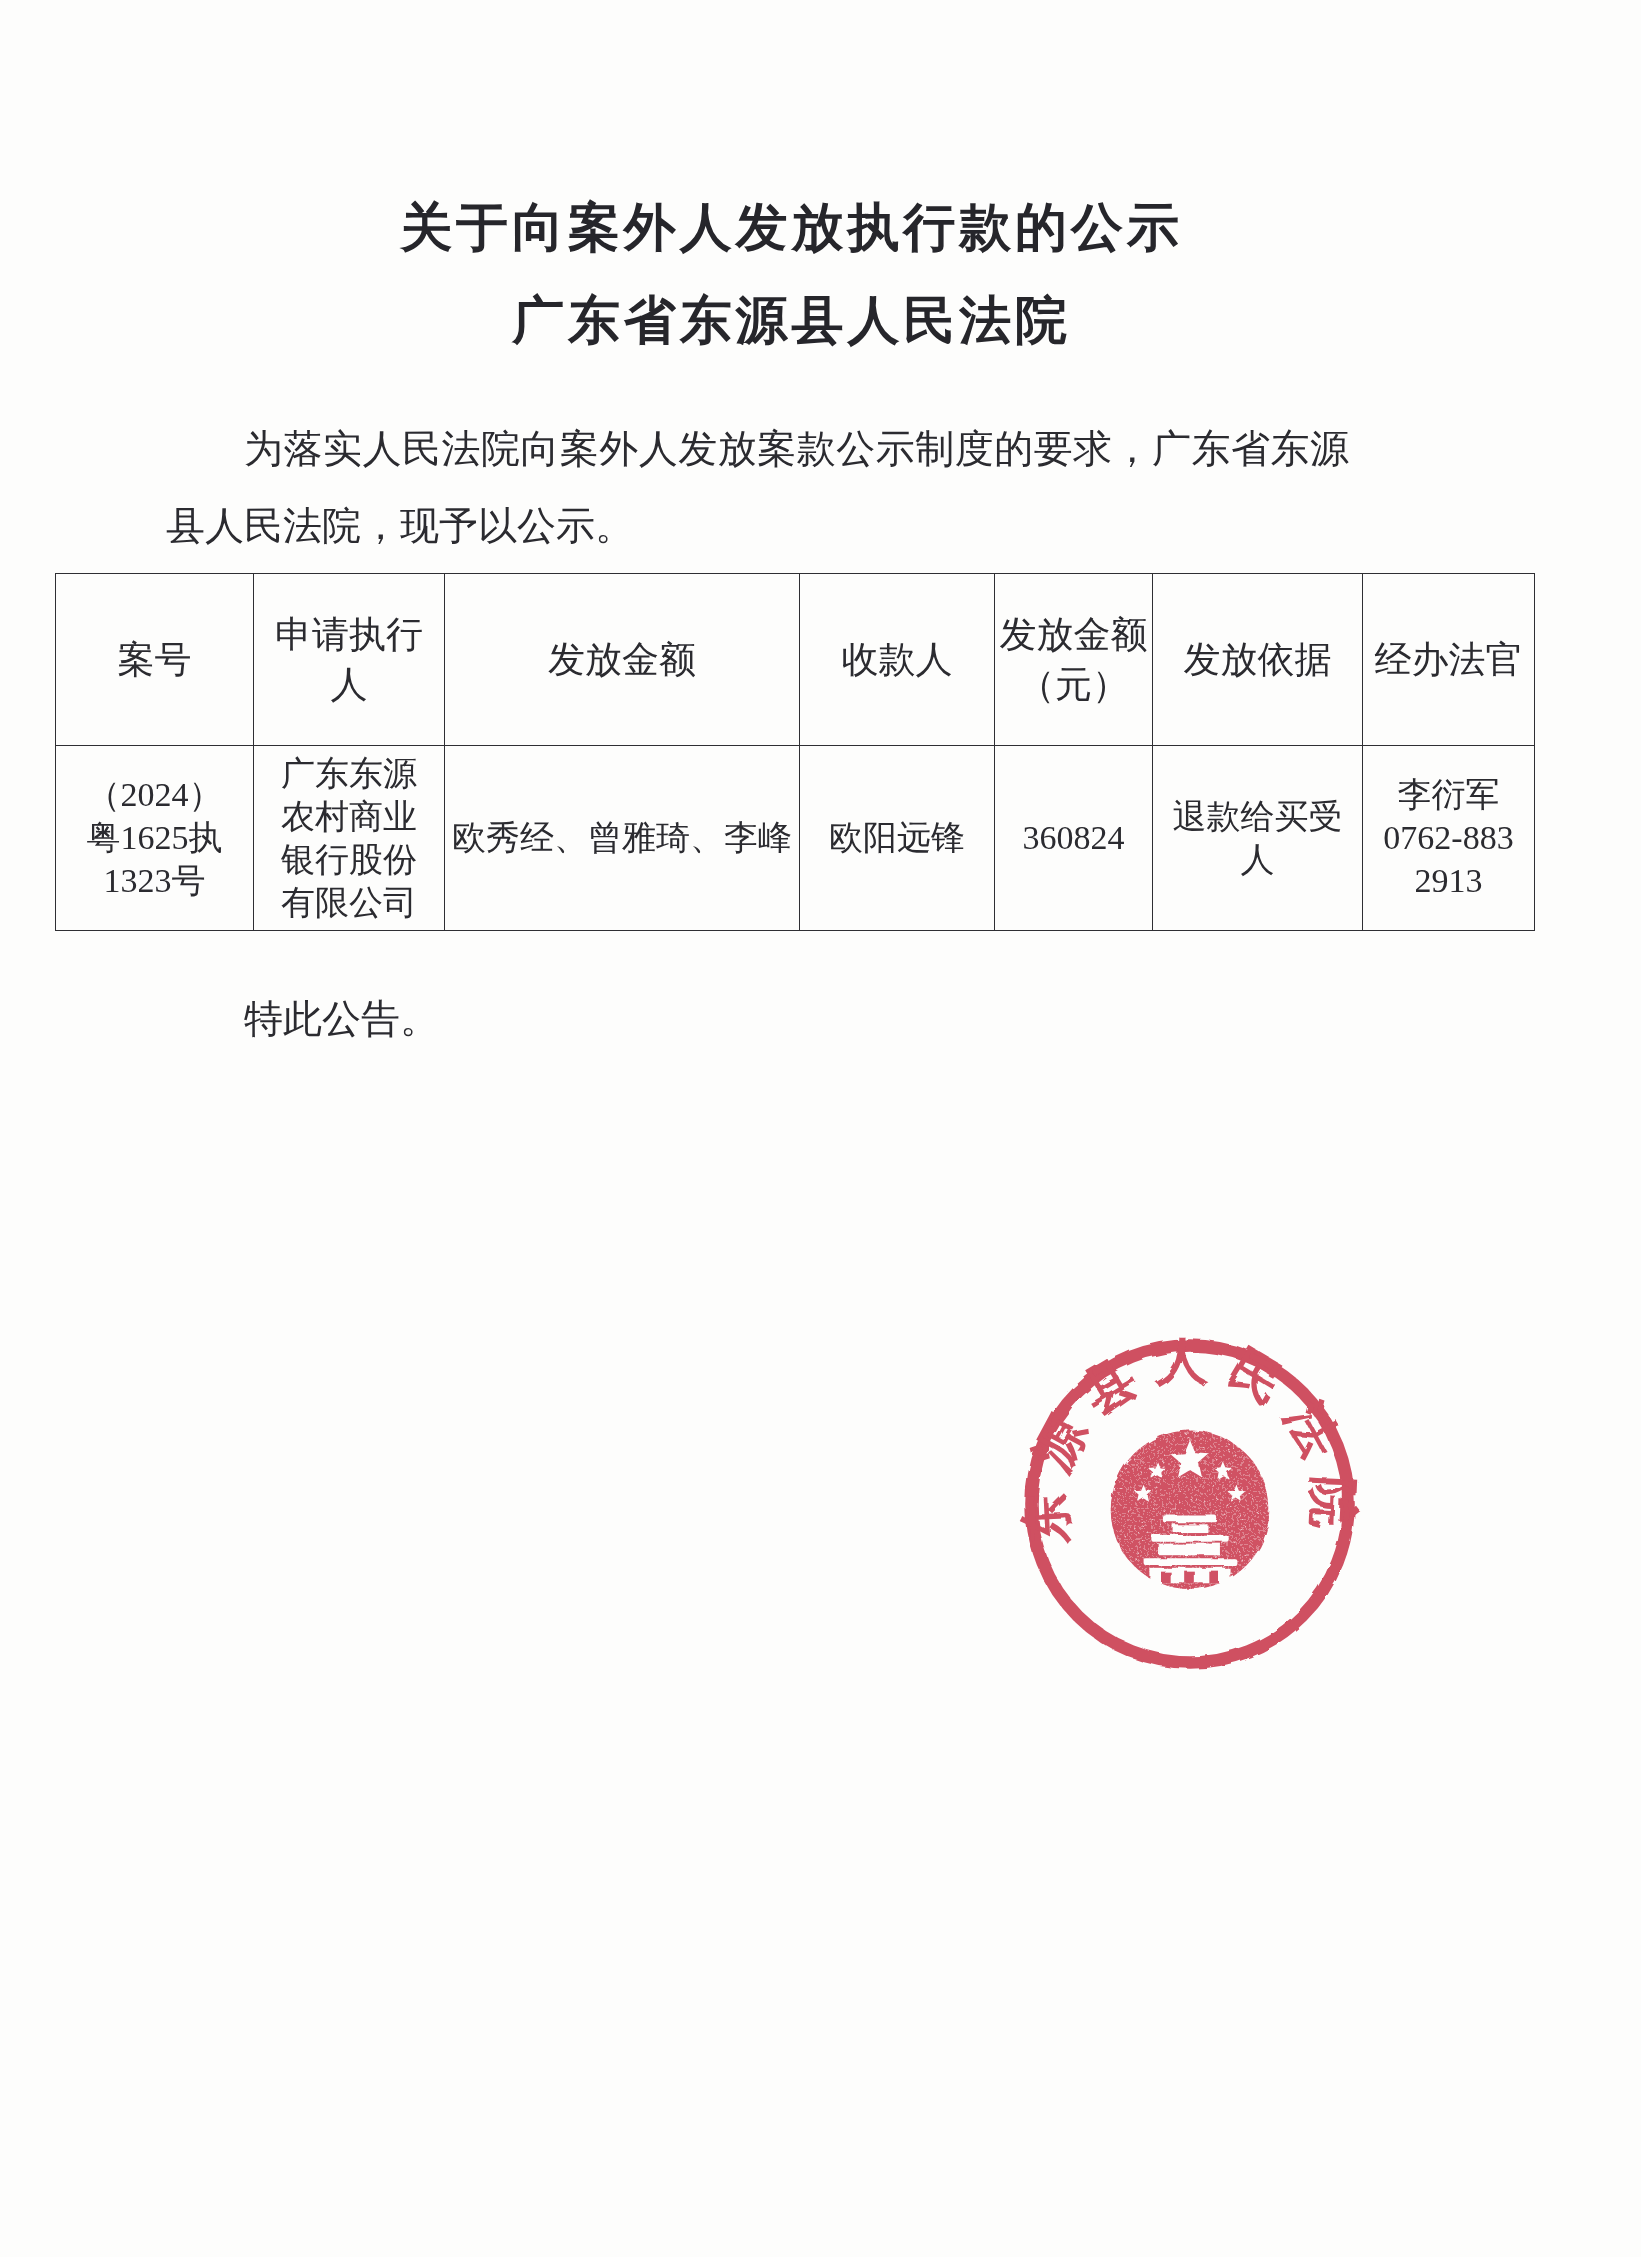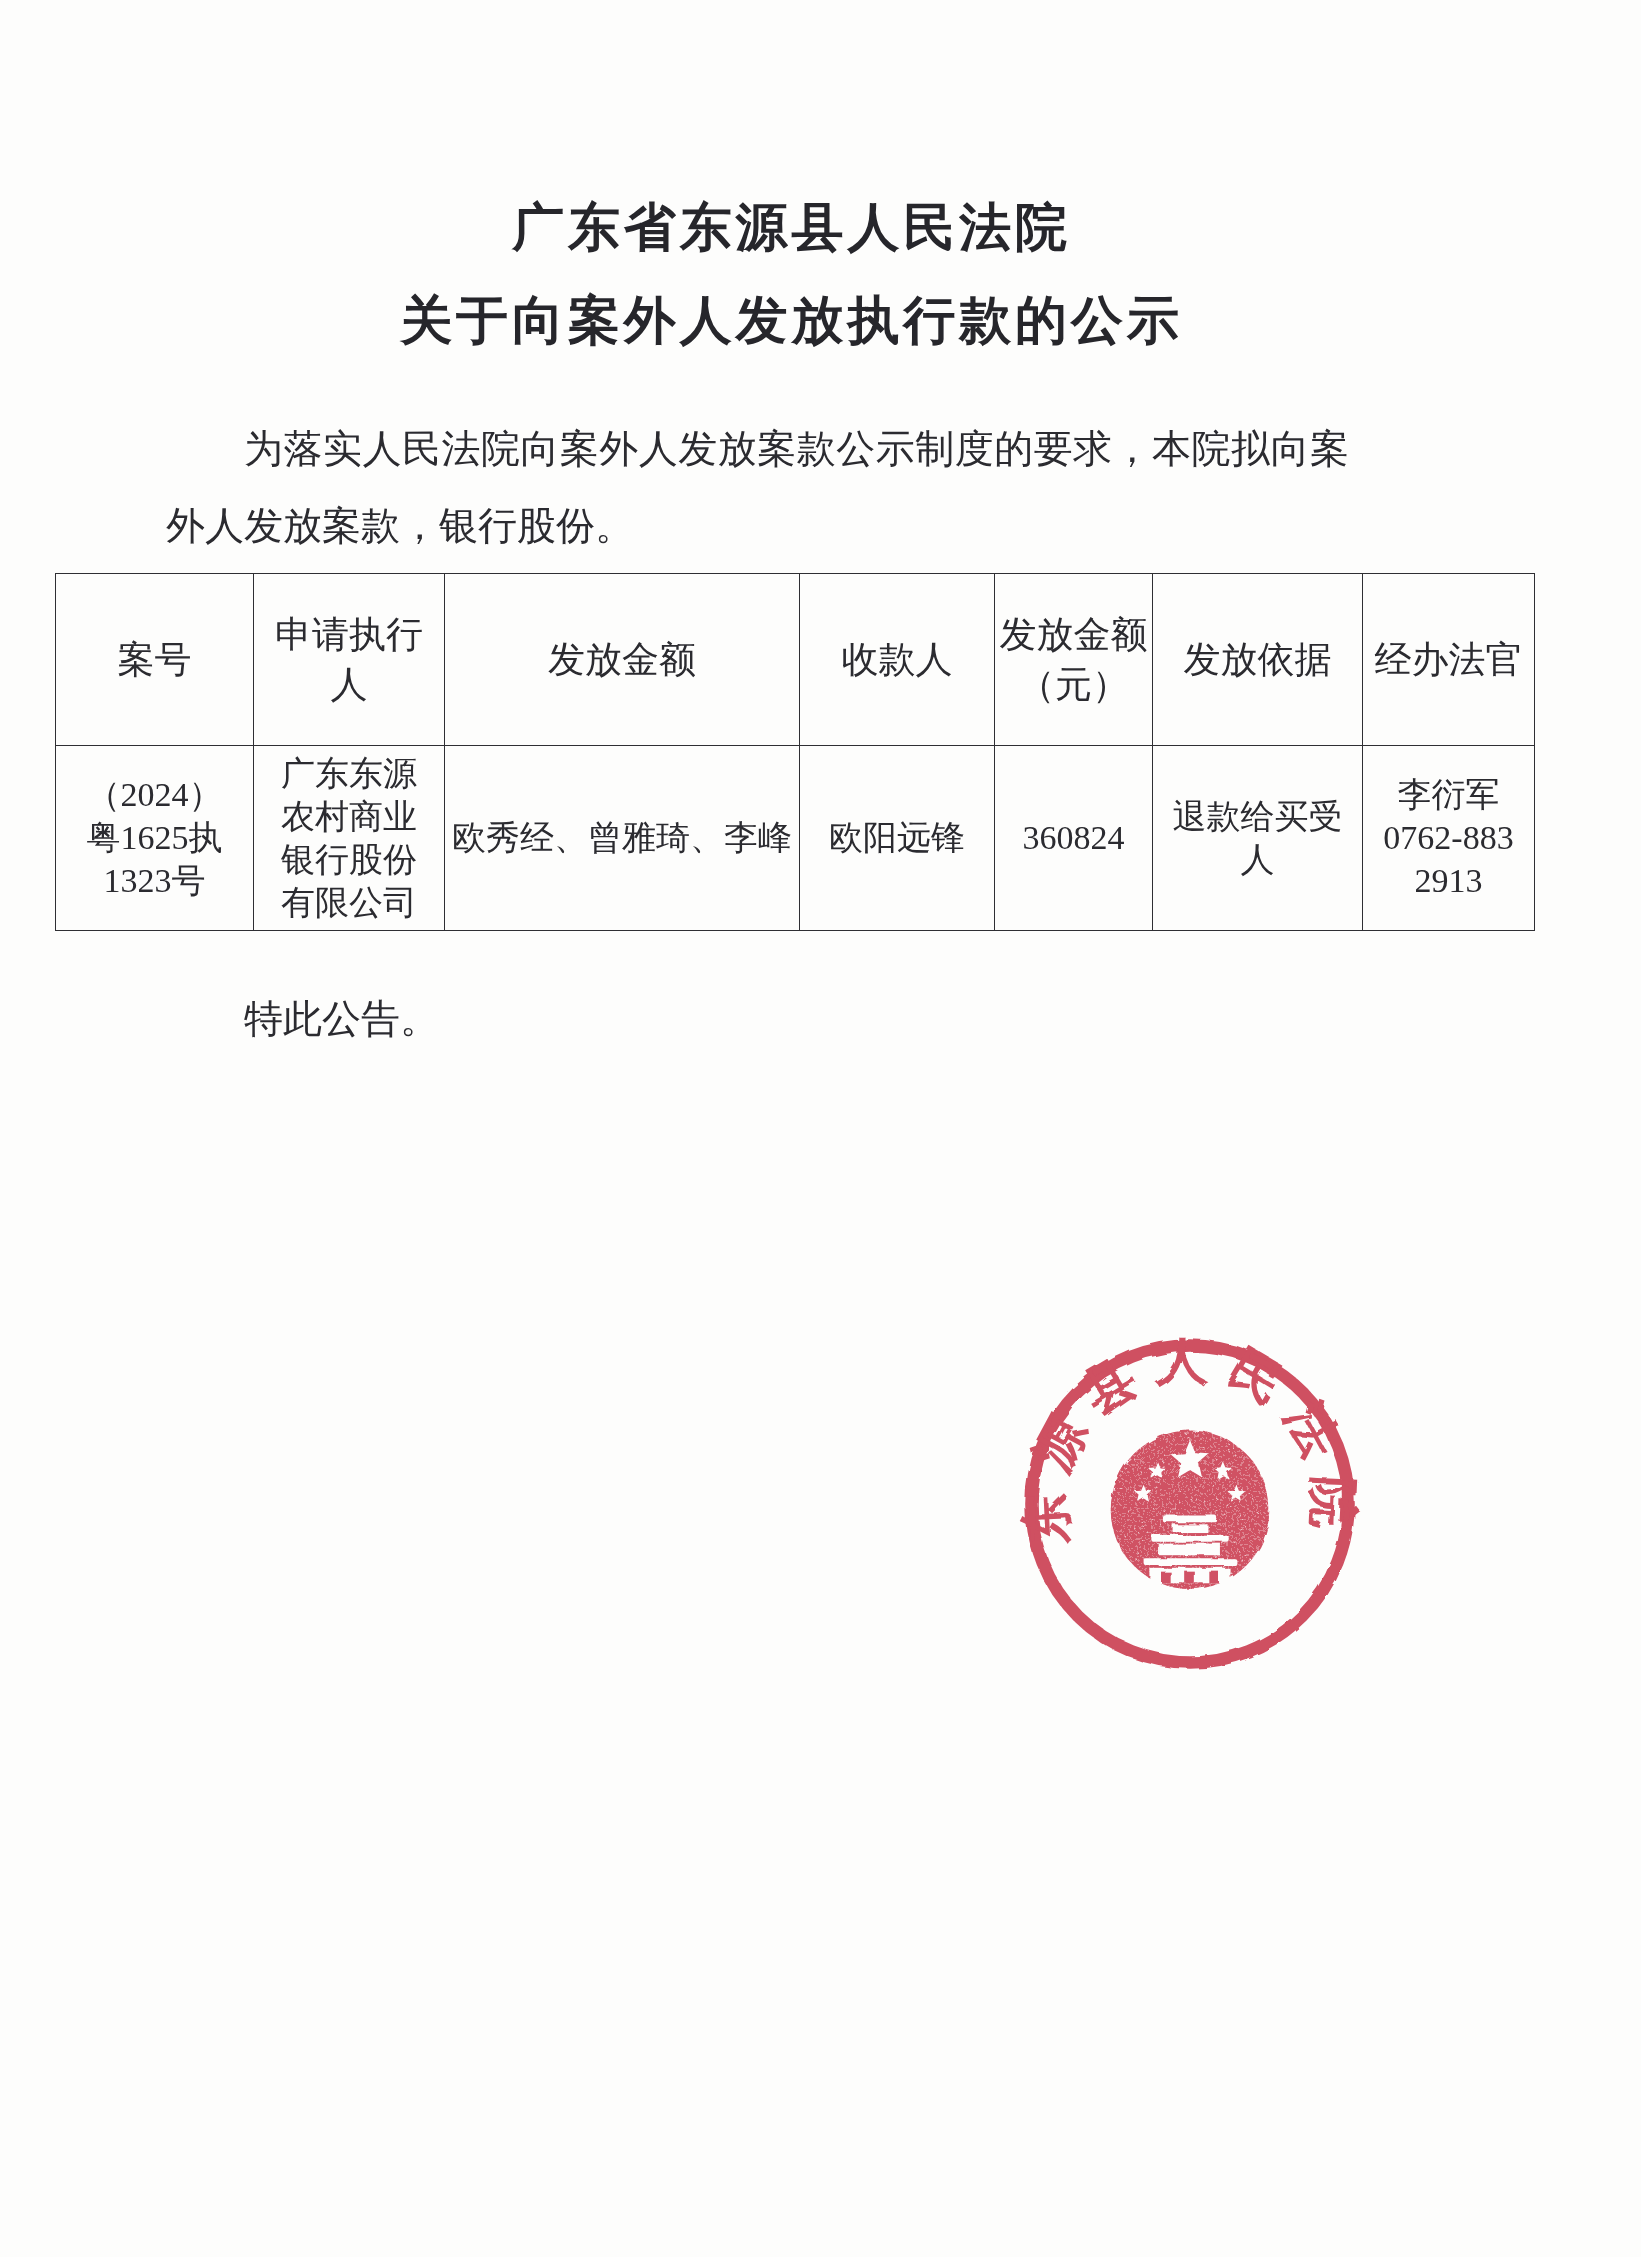--- a/index.html
+++ b/index.html
@@ -97,26 +97,26 @@
     letter-spacing: 1px;
     color: #2b2b30;
   }
 </style>
 </head>
 <body>
 
 <div class="page">
 
   <div class="title-wrap">
+    <p class="t-line">关于向案外人发放执行款的公示</p>
     <p class="t-line">广东省东源县人民法院</p>
-    <p class="t-line">关于向案外人发放执行款的公示</p>
   </div>
 
   <div class="intro-block">
-    <p>为落实人民法院向案外人发放案款公示制度的要求，本院拟向案外人发放案款，银行股份。</p>
+    <p>为落实人民法院向案外人发放案款公示制度的要求，广东省东源县人民法院，现予以公示。</p>
   </div>
 
   <table class="pub-table">
     <colgroup>
       <col style="width:198px">
         <col style="width:191px">
         <col style="width:355px">
       <col style="width:195px">
         <col style="width:158px">
         <col style="width:210px">

